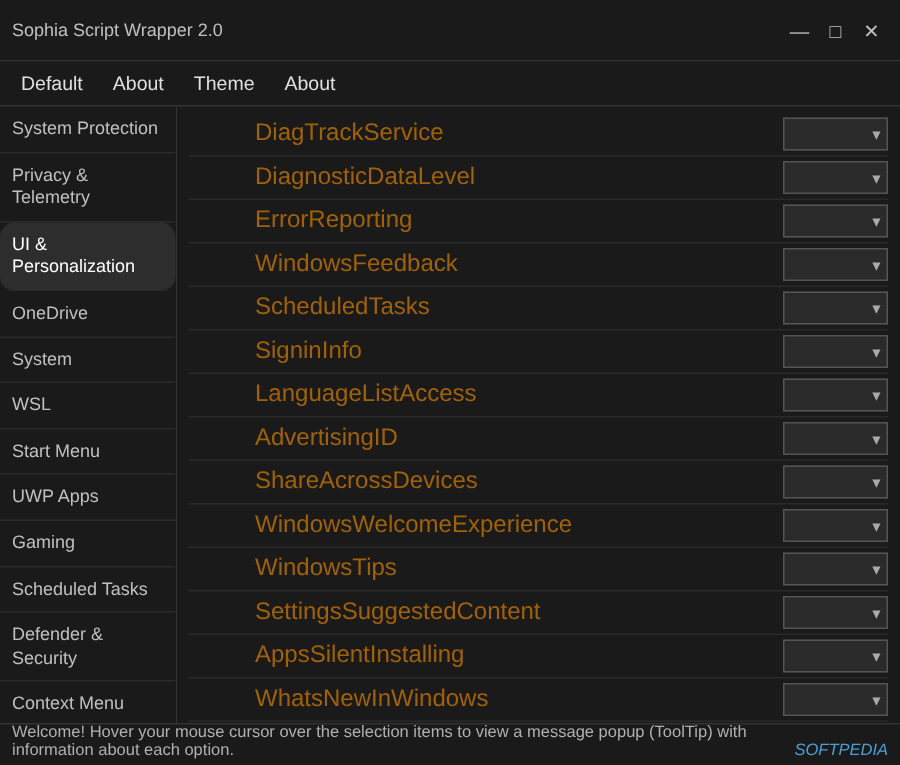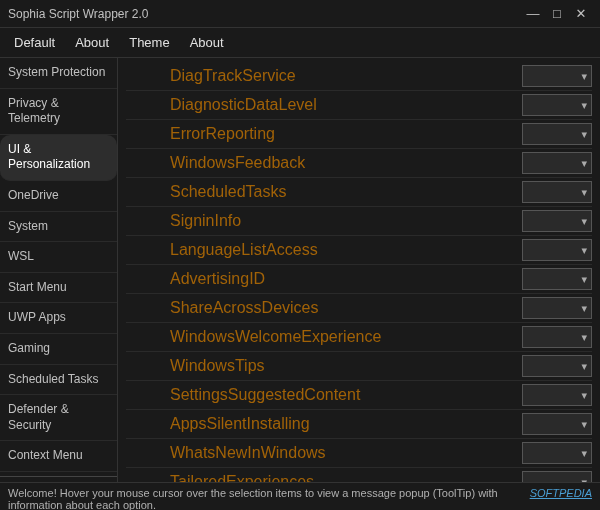--- a/index.html
+++ b/index.html
@@ -15,21 +15,21 @@
       flex-direction: column;
     }
 
     
     .title-bar {
       background: #1a1a1a;
       display: flex;
       align-items: center;
       justify-content: space-between;
       padding: 4px 8px;
-      height: 28px;
+      height: 41px;
       border-bottom: 1px solid #333;
     }
     .title-bar-title {
       font-size: 12px;
       color: #c0c0c0;
     }
     .title-bar-controls {
       display: flex;
       gap: 2px;
     }
@@ -146,32 +146,31 @@
       padding: 2px 16px 2px 4px;
     }
 
     
     .status-bar {
       background: #1a1a1a;
       border-top: 1px solid #333;
       padding: 4px 8px;
       display: flex;
       justify-content: space-between;
-      align-items: flex-start;
+      align-items: flex-end;
       height: 28px;
     }
     .status-text {
       font-size: 11px;
       color: #b0b0b0;
     }
     .softpedia-badge {
       font-size: 11px;
       color: #4a9fd4;
       font-style: italic;
-      text-decoration: underline;
     }
   </style>
 </head>
 <body>
 
 <div class="title-bar">
   <span class="title-bar-title">Sophia Script Wrapper 2.0</span>
   <div class="title-bar-controls">
     <button class="title-bar-btn">—</button>
     <button class="title-bar-btn">□</button>

